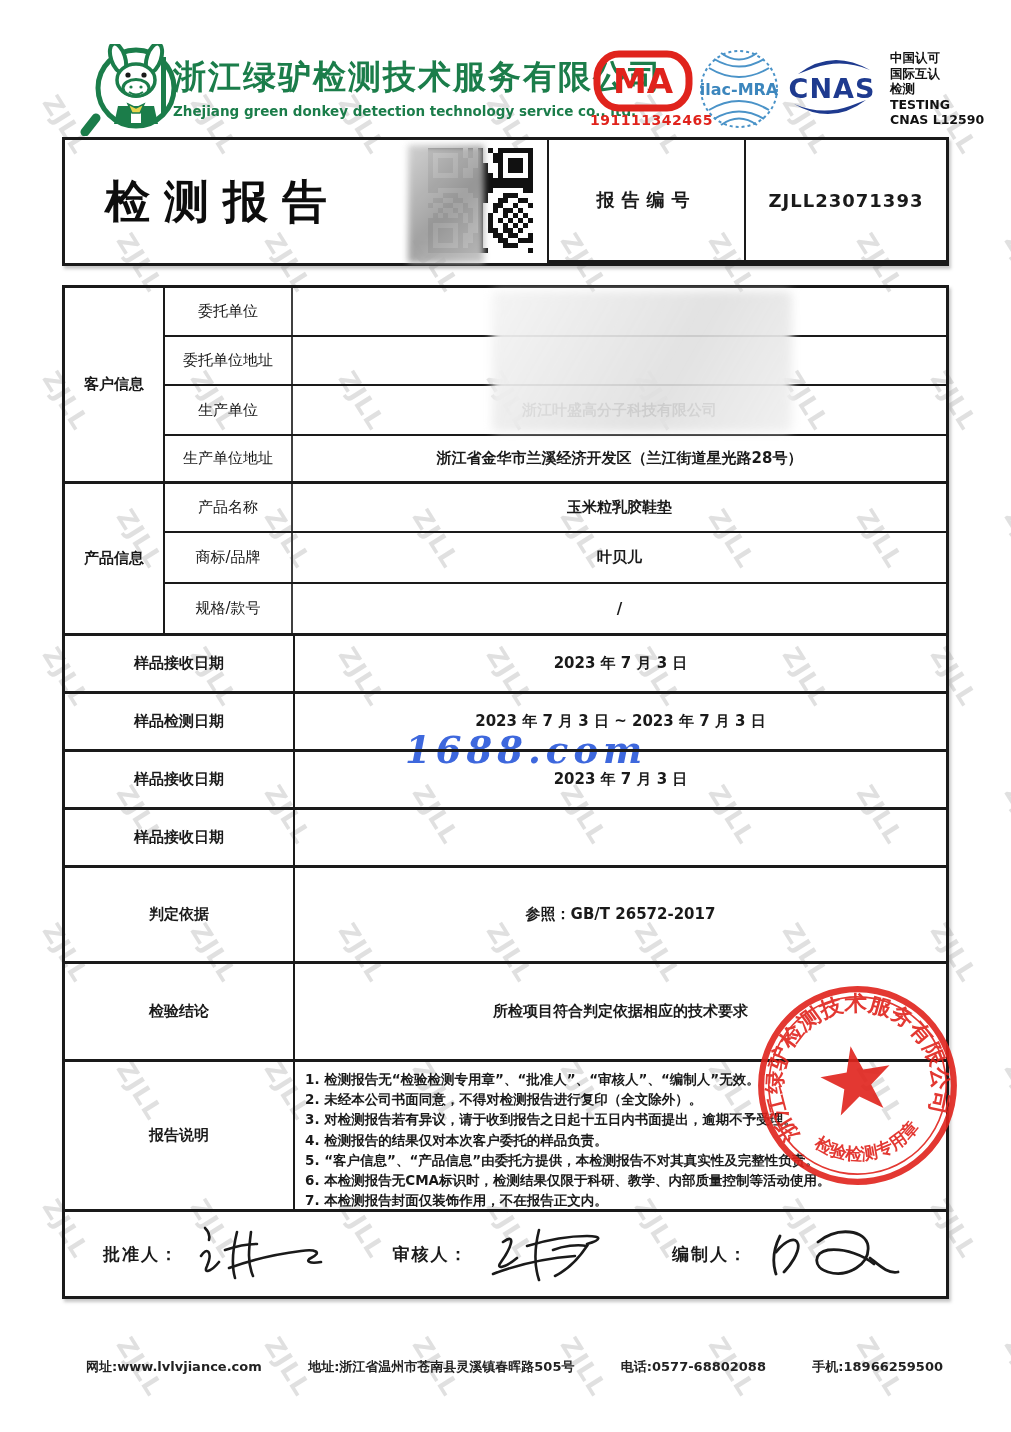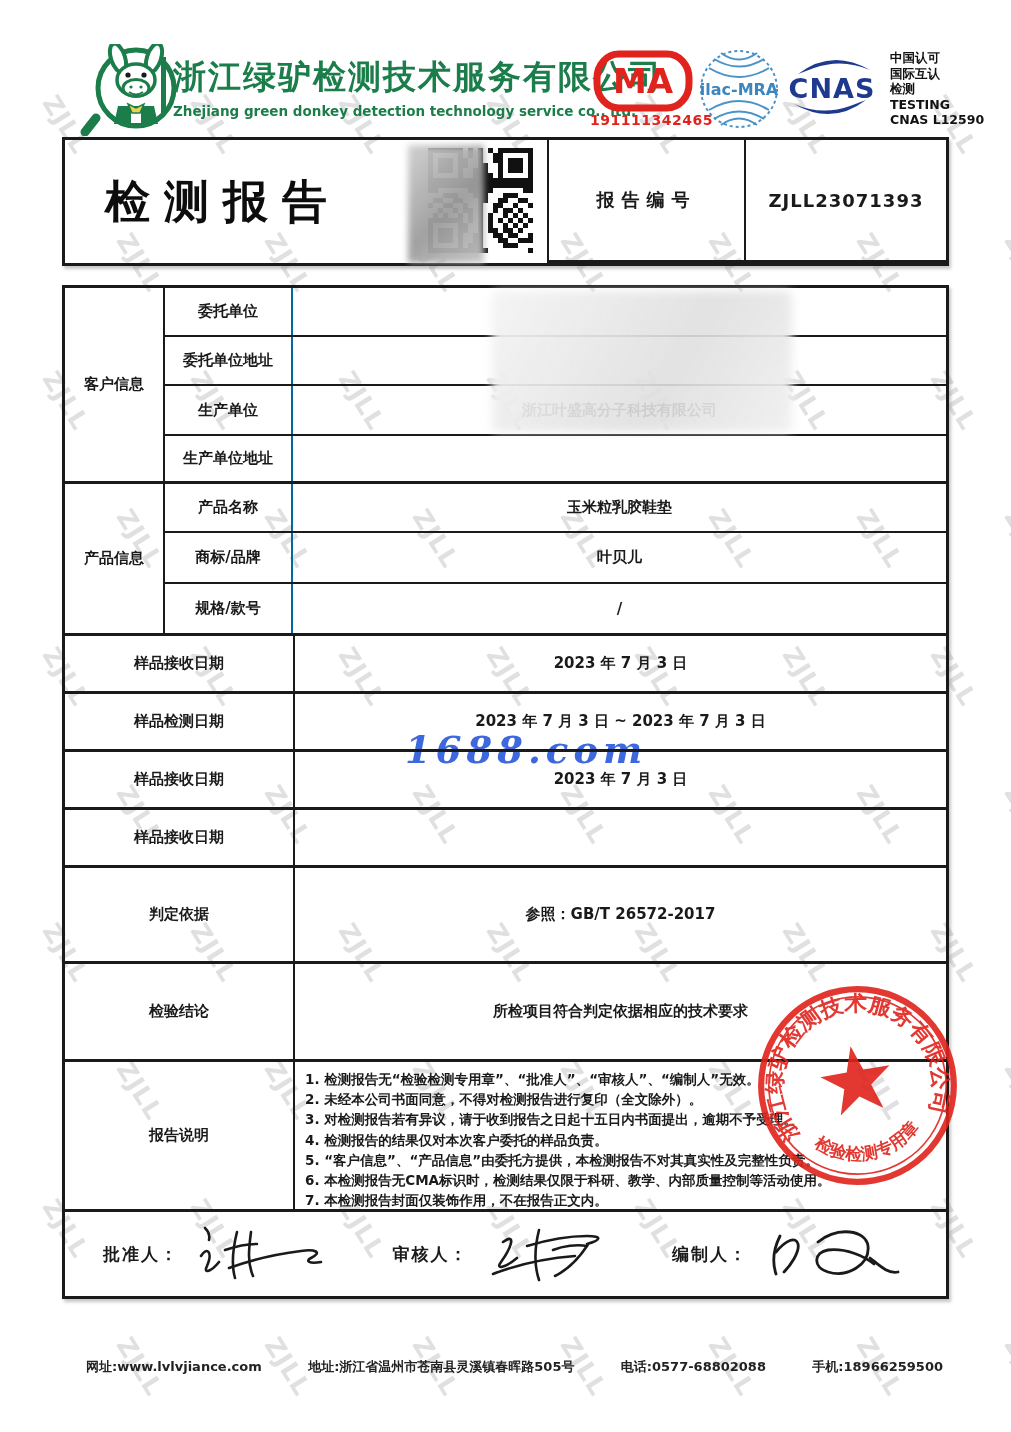--- a/index.html
+++ b/index.html
@@ -53,21 +53,21 @@
   .main-table {
     position:absolute; left:62px; top:285px; width:887px; z-index:3;
     border:3px solid #1a1a1a; background:transparent; box-shadow:2px 3px 3px rgba(130,130,130,.45);
   }
   .cell-center { display:flex; align-items:center; justify-content:center; text-align:center; }
   .group-row { display:flex; border-bottom:3px solid #1a1a1a; }
   .group-label { width:100px; border-right:2px solid #1a1a1a; font-size:15px; font-weight:700; }
   .group-rows { flex:1; display:flex; flex-direction:column; }
   .sub-row { display:flex; border-bottom:2px solid #1a1a1a; }
   .sub-row:last-child { border-bottom:none; }
-  .sub-label { width:128px; border-right:2px solid #0369a1; font-size:15px; font-weight:700;text-align:center; }
+  .sub-label { width:128px; border-right:2px solid #404040; font-size:15px; font-weight:400;text-align:center; }
   .sub-value { flex:1; font-size:15px; font-weight:600; padding:0 8px; }
   .s-row { display:flex; border-bottom:3px solid #1a1a1a; }
   .s-label { width:230px; border-right:2px solid #1a1a1a; font-size:15px; font-weight:700; }
   .s-value { flex:1; font-size:15px; font-weight:600; padding:0 8px; }
   .h49{height:49px} .h50{height:50px} .h45{height:45px} .h51{height:51px}
   .h58{height:58px} .h96{height:96px} .h98{height:98px}
   .notes-row { display:flex; border-bottom:3px solid #1a1a1a; height:150px; }
   .notes-list { flex:1; padding:7px 6px 0 10px; font-size:13.5px; font-weight:600; line-height:20.2px; }
   .sig-row { display:flex; align-items:center; height:84px; padding:0 34px 0 38px; justify-content:space-between; }
   .sig-pair { display:flex; align-items:center; }
@@ -493,20 +493,21 @@
       <div class="sub-row h49">
         <div class="sub-label cell-center">委托单位地址</div>
         <div class="sub-value cell-center"></div>
       </div>
       <div class="sub-row h50">
         <div class="sub-label cell-center">生产单位</div>
         <div class="sub-value cell-center">浙江叶盛高分子科技有限公司</div>
       </div>
       <div class="sub-row h45">
         <div class="sub-label cell-center">生产单位地址</div>
+        <div class="sub-value cell-center">浙江省金华市兰溪经济开发区（兰江街道星光路28号）</div>
       </div>
     </div>
   </div>
 
   <div class="group-row">
     <div class="group-label cell-center">产品信息</div>
     <div class="group-rows">
       <div class="sub-row h49">
         <div class="sub-label cell-center">产品名称</div>
         <div class="sub-value cell-center">玉米粒乳胶鞋垫</div>

